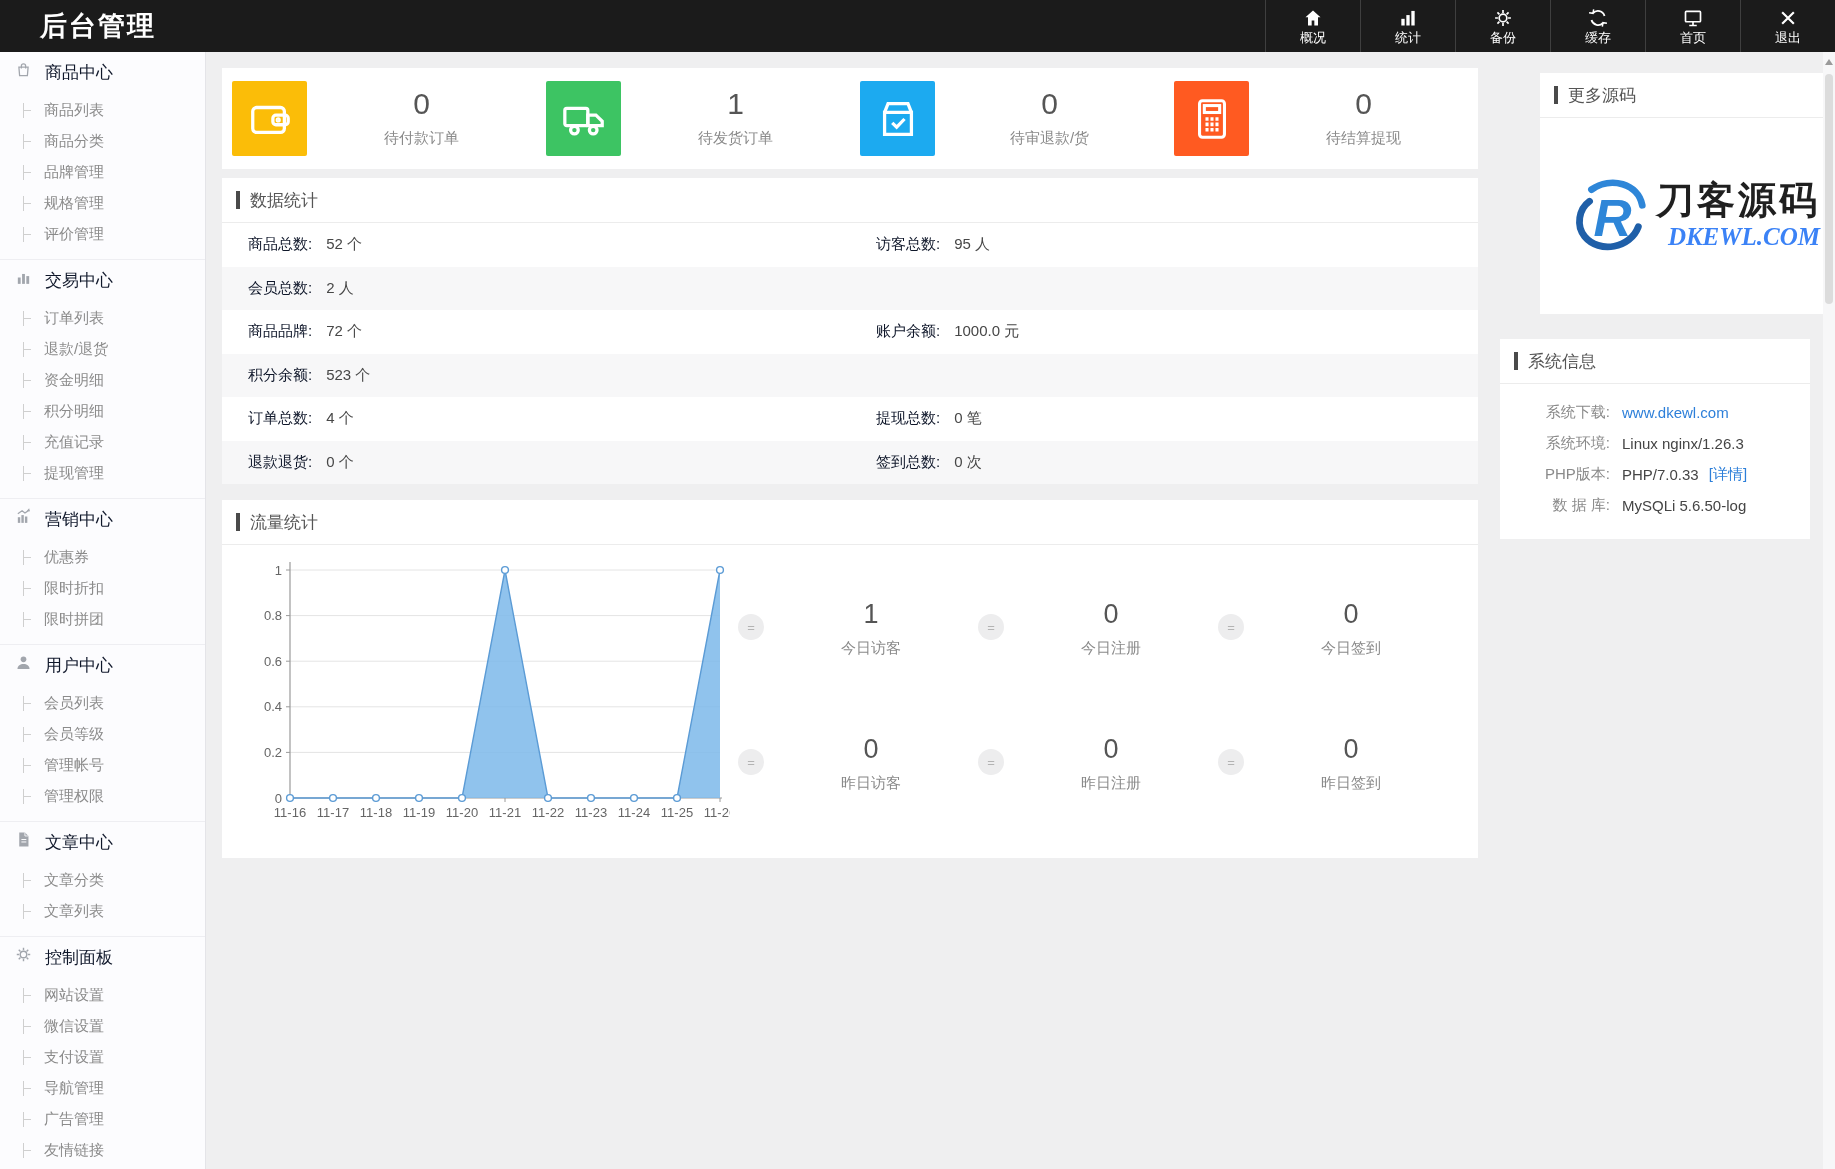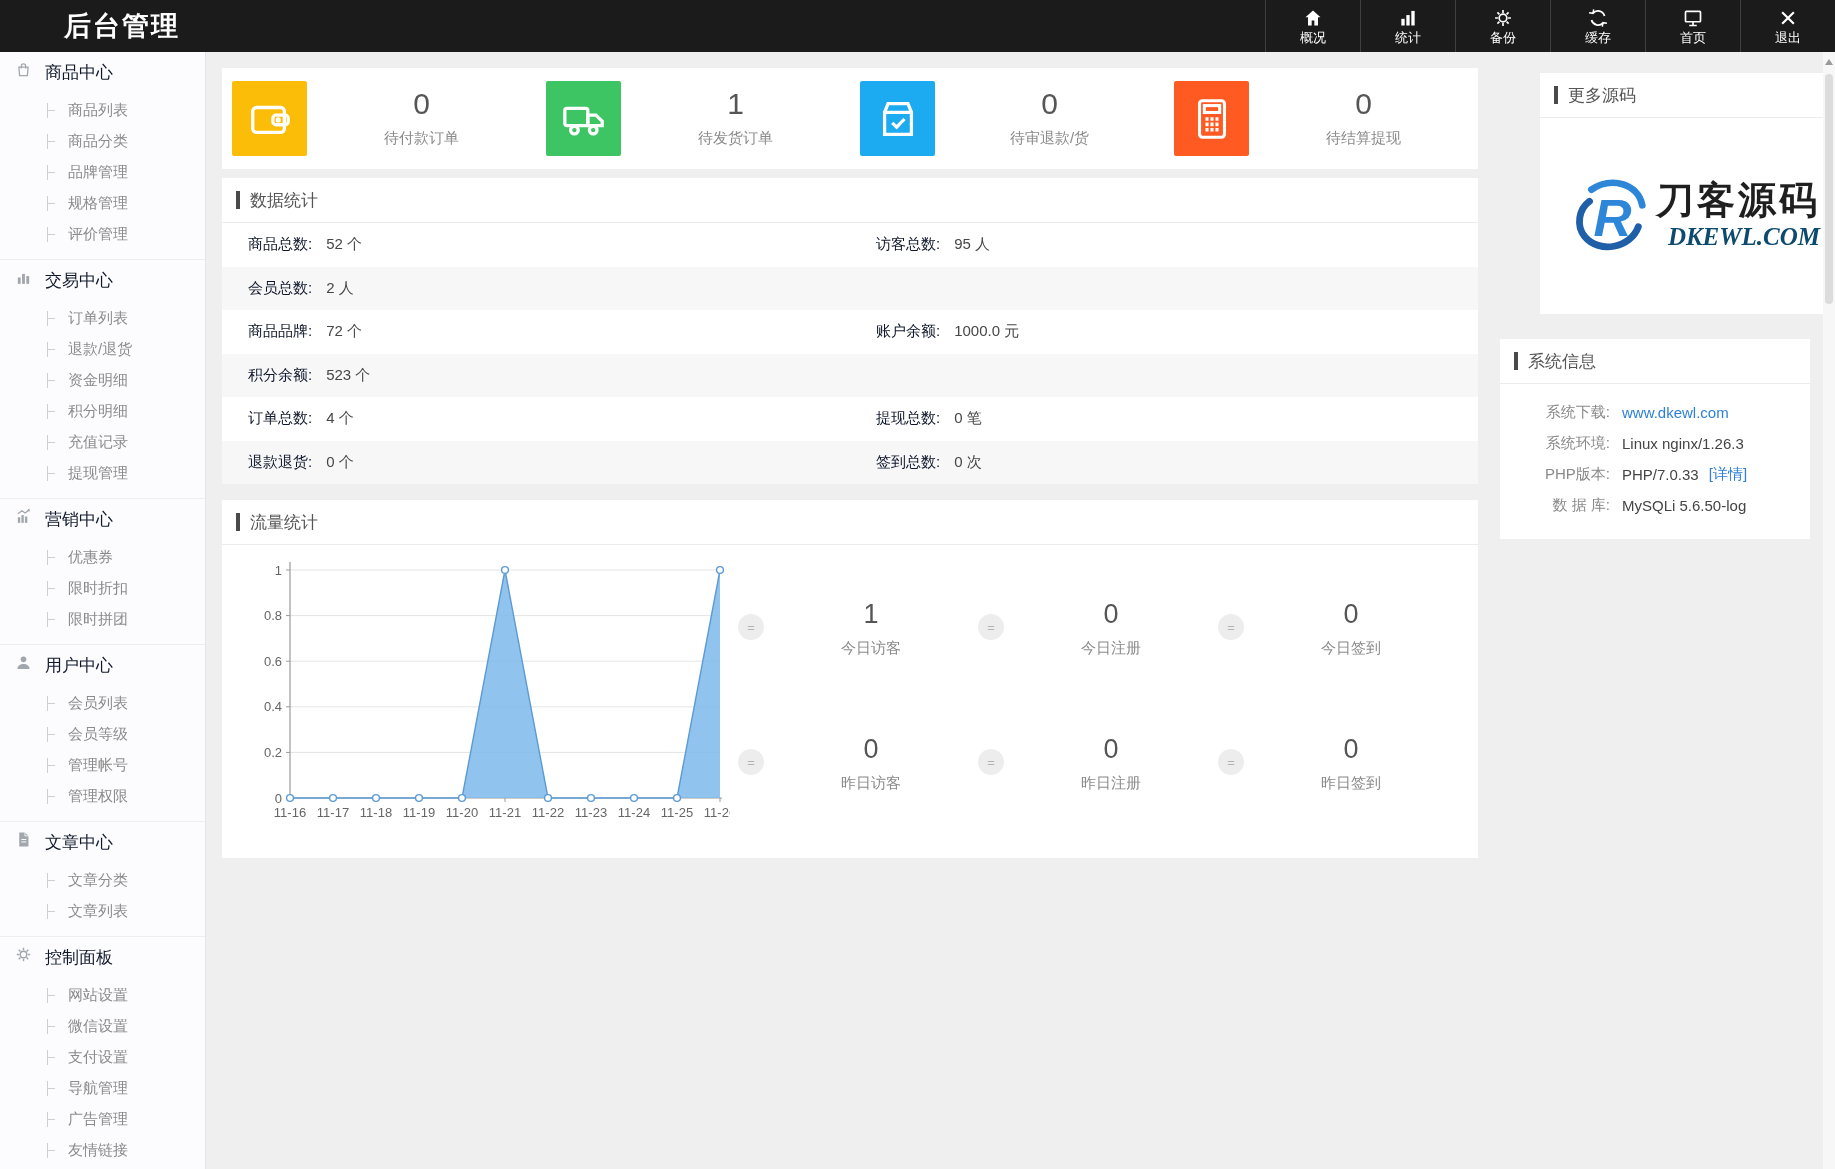--- a/index.html
+++ b/index.html
@@ -4,32 +4,32 @@
 <style>
   html,body{margin:0;padding:0;}
   body{
     width:1835px;height:1169px;position:relative;overflow:hidden;
     background:#efeff0;
     font-family:"Liberation Sans", sans-serif;
     -webkit-font-smoothing:antialiased;
   }
   
   .header{position:absolute;top:0;left:0;right:0;height:52px;background:#1b1b1b;display:flex;align-items:stretch;z-index:9}
-  .brand{color:#fff;font-size:27px;font-weight:bold;letter-spacing:2px;display:flex;align-items:center;padding:0 28px;margin-left:36px;}
+  .brand{color:#fff;font-size:27px;font-weight:bold;letter-spacing:2px;display:flex;align-items:center;padding:0 40px;}
   .hnav{margin-left:auto;display:flex;}
   .hnav-item{width:94px;border-left:1px solid #3f3f3f;display:flex;flex-direction:column;align-items:center;justify-content:center;gap:3px;color:#fff;cursor:pointer}
   .hnav-item svg{width:20px;height:20px;display:block}
   .hnav-item .lbl{font-size:13px;line-height:13px}
   
   .sidebar{position:absolute;top:52px;left:0;width:205px;bottom:0;background:#fcfcfe;border-right:1px solid #e4e4e8;overflow:hidden}
   .sect{padding:9px 0;border-bottom:1px solid #eeeef2}
   .sect:last-child{border-bottom:none}
   .sect-head{height:34px;display:flex;align-items:flex-start;padding-left:15px;color:#0f172a;font-size:17px;cursor:pointer}
   .sect-head svg{width:17px;height:17px;margin-right:13px;flex:none}
-  .sub{height:31px;display:flex;align-items:center;padding-left:47px;color:#8b8b8b;font-size:15px;cursor:pointer}
+  .sub{height:31px;display:flex;align-items:center;padding-left:23px;color:#8b8b8b;font-size:15px;cursor:pointer}
   .branch{width:11px;height:15px;border-left:1px solid #cfcfcf;position:relative;margin-right:9px;flex:none}
   .branch::after{content:"";position:absolute;left:0;top:7px;width:7px;border-top:1px solid #cfcfcf}
   
   .panel{position:absolute;background:#fff}
   .p-head{height:44px;display:flex;align-items:center;padding-left:14px;border-bottom:1px solid #ececec;flex:none}
   .accent{width:4px;height:18px;margin-right:10px}
   .p-title{font-size:17px;color:#555}
   
   #panel-cards{left:222px;top:68px;width:1256px;height:101px;display:flex;align-items:center}
   .card{flex:1;display:flex;align-items:center;height:100%;cursor:pointer}
@@ -55,21 +55,21 @@
   .badge{width:26px;height:26px;border-radius:50%;background:#ededee;color:#b3b3b3;display:flex;align-items:center;justify-content:center;font-size:13px;margin-top:13px;flex:none}
   .tcol{flex:1;text-align:center}
   .tnum{font-size:27px;color:#555;line-height:27px}
   .tlbl{font-size:15px;color:#8a8a8a;margin-top:11px}
   
   #panel-more{left:1540px;top:73px;width:310px;height:241px}
   .logo-box{height:194px;display:flex;align-items:center;justify-content:center;cursor:pointer}
   .logo-mark svg{width:82px;height:82px;display:block;margin-right:4px}
   .logo-text{display:flex;flex-direction:column;align-items:flex-end}
   .logo-zh{font-size:38px;font-weight:bold;color:#1f1f1f;letter-spacing:3px;font-family:"Liberation Serif",serif;line-height:40px}
-  .logo-en{font-size:25px;font-weight:bold;font-style:italic;color:#0c4a6e;margin-top:3px;font-family:"Liberation Serif",serif}
+  .logo-en{font-size:25px;font-weight:bold;font-style:italic;color:#3b82f6;margin-top:3px;font-family:"Liberation Serif",serif}
   #panel-sys{left:1500px;top:339px;width:310px;height:200px}
   .sys-body{padding:13px 0 0 16px}
   .sys-row{display:flex;height:31px;align-items:center;font-size:15px}
   .sys-lb{width:94px;color:#8a8a8a;text-align:right;flex:none}
   .sys-vl{margin-left:12px;color:#454545}
   .link{cursor:pointer}
   .sys-extra{margin-left:10px;cursor:pointer}
   
   .scrollbar{position:absolute;right:0;top:52px;width:12px;bottom:0;background:#f7f7f8}
   .sb-up{position:absolute;top:7px;left:2px;width:0;height:0;border-left:4px solid transparent;border-right:4px solid transparent;border-bottom:6px solid #9a9a9a}

